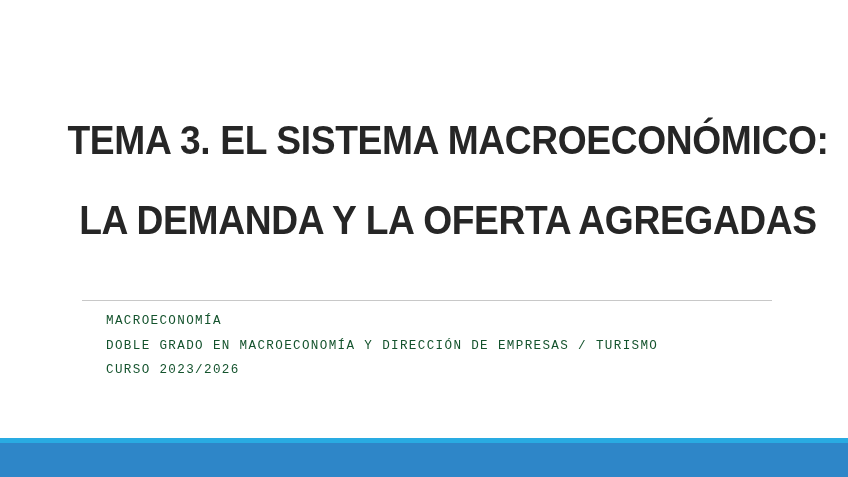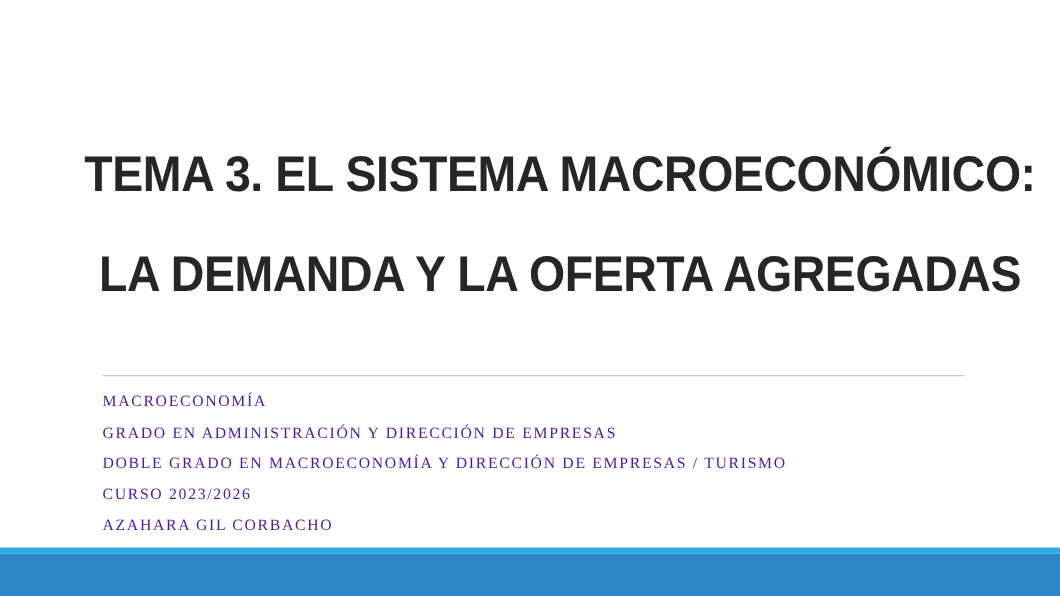--- a/index.html
+++ b/index.html
@@ -60,27 +60,28 @@
 
   
   .subtitle-block {
     position: absolute;
     left: 82px;
     top: 309px;
     width: 700px;
   }
   .subtitle-line {
     display: block;
-    color: #4c1d95;
-    font-family: Liberation Serif, serif;
+    color: #14532d;
+    font-family: Liberation Mono, monospace;
     font-weight: 400;
     font-size: 12.6px;
     line-height: 24.7px;
     letter-spacing: 1.35px;
     white-space: nowrap;
+    margin-left: 24px;
   }
 
   
   .footer-band-light {
     position: absolute;
     left: 0;
     top: 438px;
     width: 848px;
     height: 5px;
     background: #29abe2;
@@ -101,22 +102,20 @@
 
   <div class="title-block">
     <span class="title-line">TEMA 3. EL SISTEMA MACROECONÓMICO:</span>
     <span class="title-line second">LA DEMANDA Y LA OFERTA AGREGADAS</span>
   </div>
 
   <div class="divider"></div>
 
   <div class="subtitle-block">
     <span class="subtitle-line">MACROECONOMÍA</span>
-    <span class="subtitle-line">GRADO EN ADMINISTRACIÓN Y DIRECCIÓN DE EMPRESAS</span>
     <span class="subtitle-line">DOBLE GRADO EN MACROECONOMÍA Y DIRECCIÓN DE EMPRESAS / TURISMO</span>
     <span class="subtitle-line">CURSO 2023/2026</span>
-    <span class="subtitle-line">AZAHARA GIL CORBACHO</span>
   </div>
 
   <div class="footer-band-light"></div>
   <div class="footer-band-dark"></div>
 
 </div>
 
 </body></html>

